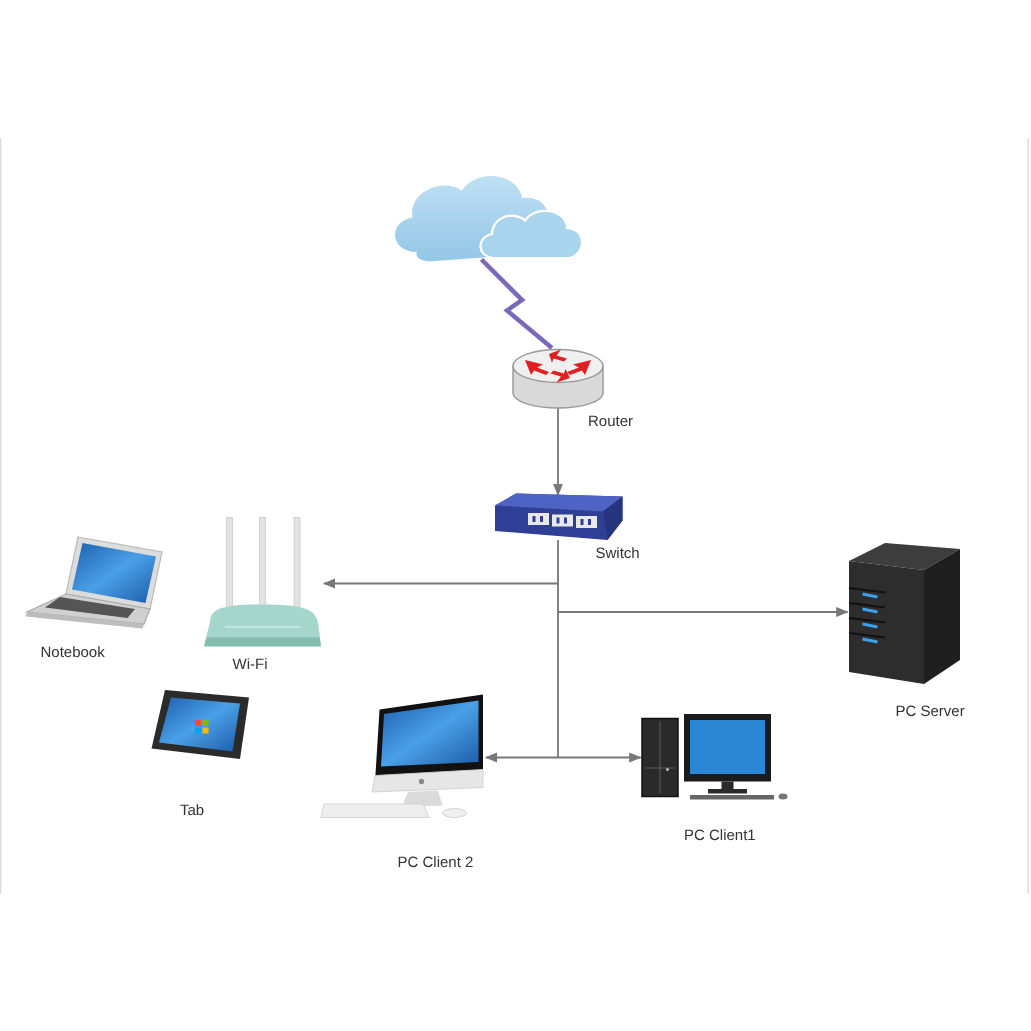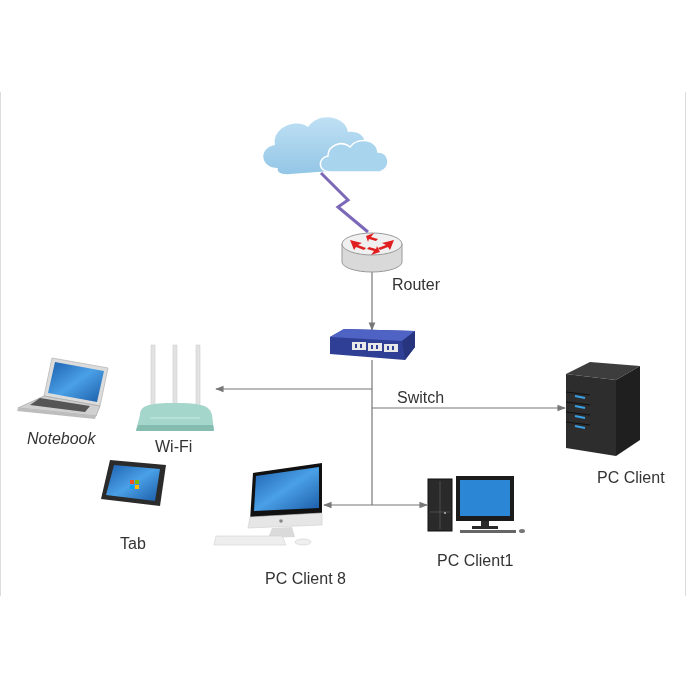--- a/index.html
+++ b/index.html
@@ -1,19 +1,19 @@
 <!DOCTYPE html>
 <html><head>
 <meta charset="utf-8">
 <style>
   html, body { margin:0; padding:0; background:#ffffff; }
   body { width:687px; height:687px; position:relative; overflow:hidden; font-family:"Liberation Sans", sans-serif; }
   .frame { position:absolute; left:0; top:92px; width:686px; height:504px; border-left:1px solid #dcdcdc; border-right:1px solid #dcdcdc; box-sizing:border-box; }
   svg.canvas { position:absolute; left:0; top:0; width:687px; height:687px; }
-  .lbl { position:absolute; font-size:16px; color:#333333; white-space:nowrap; }
+  .lbl { position:absolute; font-size:10px; color:#333333; white-space:nowrap; }
 </style>
 </head>
 <body>
 
 <div class="frame"></div>
 
 <svg class="canvas" viewBox="0 0 687 687">
   <defs>
     <marker id="arr" viewBox="0 0 10 10" refX="9" refY="5" markerWidth="7" markerHeight="7" orient="auto-start-reverse">
       <path d="M0,1 L10,5 L0,9 z" fill="#777"></path>
@@ -139,19 +139,19 @@
     <g stroke="#3aa0e8" stroke-width="2">
       <line x1="575" y1="396" x2="585" y2="398"></line>
       <line x1="575" y1="406" x2="585" y2="408"></line>
       <line x1="575" y1="416" x2="585" y2="418"></line>
       <line x1="575" y1="426" x2="585" y2="428"></line>
     </g>
   </g>
 </svg>
 
 <div class="lbl" style="left:392px;top:276px;">Router</div>
-<div class="lbl" style="left:397px;top:389px;">Switch</div>
+<div class="lbl" style="left:397px;top:364px;">Switch</div>
 <div class="lbl" style="left:155px;top:438px;">Wi-Fi</div>
-<div class="lbl" style="left:27px;top:430px;font-style:italic;">Notebook</div>
+<div class="lbl" style="left:27px;top:430px;">Notebook</div>
 <div class="lbl" style="left:120px;top:535px;">Tab</div>
-<div class="lbl" style="left:265px;top:570px;">PC Client 8</div>
-<div class="lbl" style="left:437px;top:552px;">PC Client1</div>
-<div class="lbl" style="left:597px;top:469px;">PC Client</div>
+<div class="lbl" style="left:265px;top:570px;">PC Client 2</div>
+<div class="lbl" style="left:456px;top:552px;">PC Client1</div>
+<div class="lbl" style="left:597px;top:469px;">PC Server</div>
 
 </body></html>

